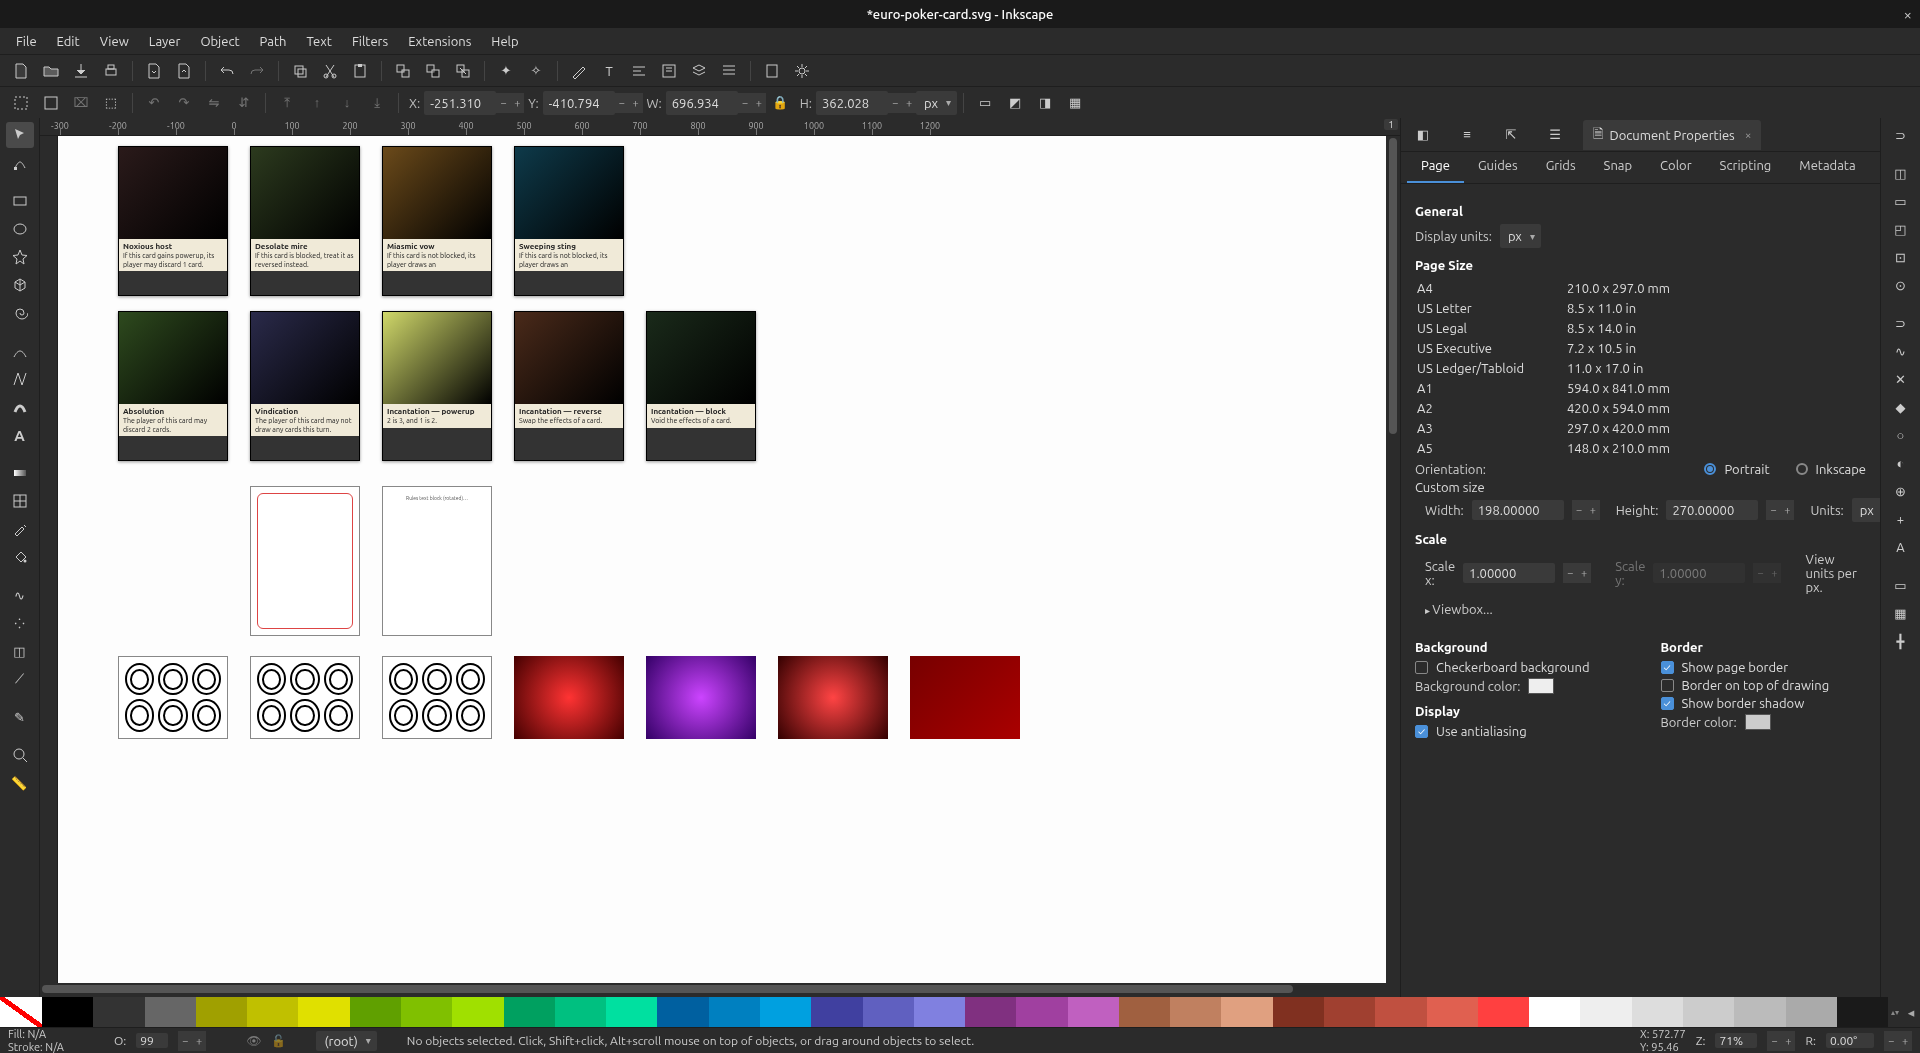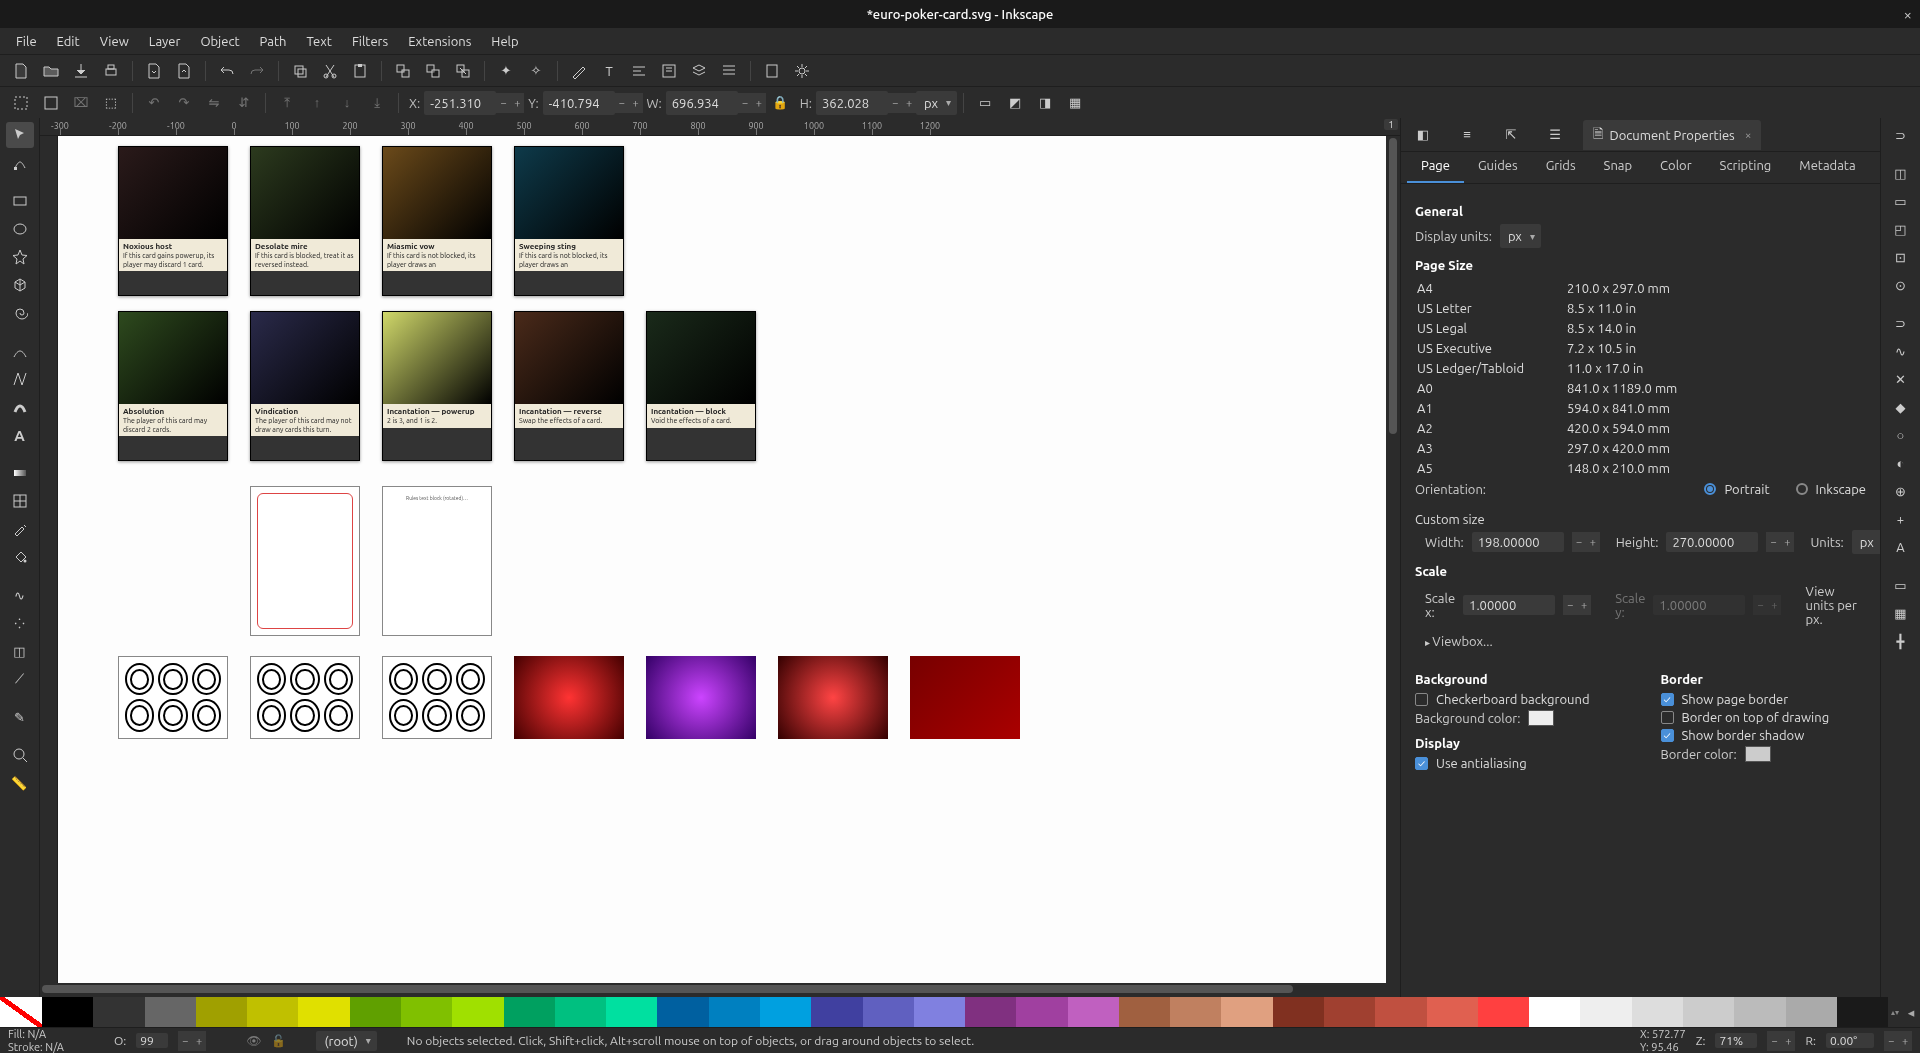--- a/index.html
+++ b/index.html
@@ -583,24 +583,20 @@
           </div>
           <div class="sizerow">
             <span class="name">US Executive</span>
             <span>7.2 x 10.5 in</span>
           </div>
           <div class="sizerow">
             <span class="name">US Ledger/Tabloid</span>
             <span>11.0 x 17.0 in</span>
           </div>
           <div class="sizerow">
-            <span class="name">A0</span>
-            <span>841.0 x 1189.0 mm</span>
-          </div>
-          <div class="sizerow">
             <span class="name">A1</span>
             <span>594.0 x 841.0 mm</span>
           </div>
           <div class="sizerow">
             <span class="name">A2</span>
             <span>420.0 x 594.0 mm</span>
           </div>
           <div class="sizerow">
             <span class="name">A3</span>
             <span>297.0 x 420.0 mm</span>
@@ -614,21 +610,21 @@
       <div class="row">
         <span class="lbl">Orientation:</span>
         <span style="flex:1"></span>
         <span class="radio on"></span>
         <span>Portrait</span>
         <span style="width:10px"></span>
         <span class="radio"></span>
         <span>Inkscape</span>
       </div>
 
-      <div class="lbl" style="margin-top:16px">Custom size</div>
+      <div class="lbl" style="margin-top:4px">Custom size</div>
       <div class="row" style="padding-left:10px">
         <span class="lbl">Width:</span>
         <input class="numfield" value="198.00000" style="">
         <div class="spin">
             <span>−</span>
             <span>+</span>
           </div>
         <span style="width:14px"></span>
         <span class="lbl">Height:</span>
         <input class="numfield" value="270.00000" style="">

